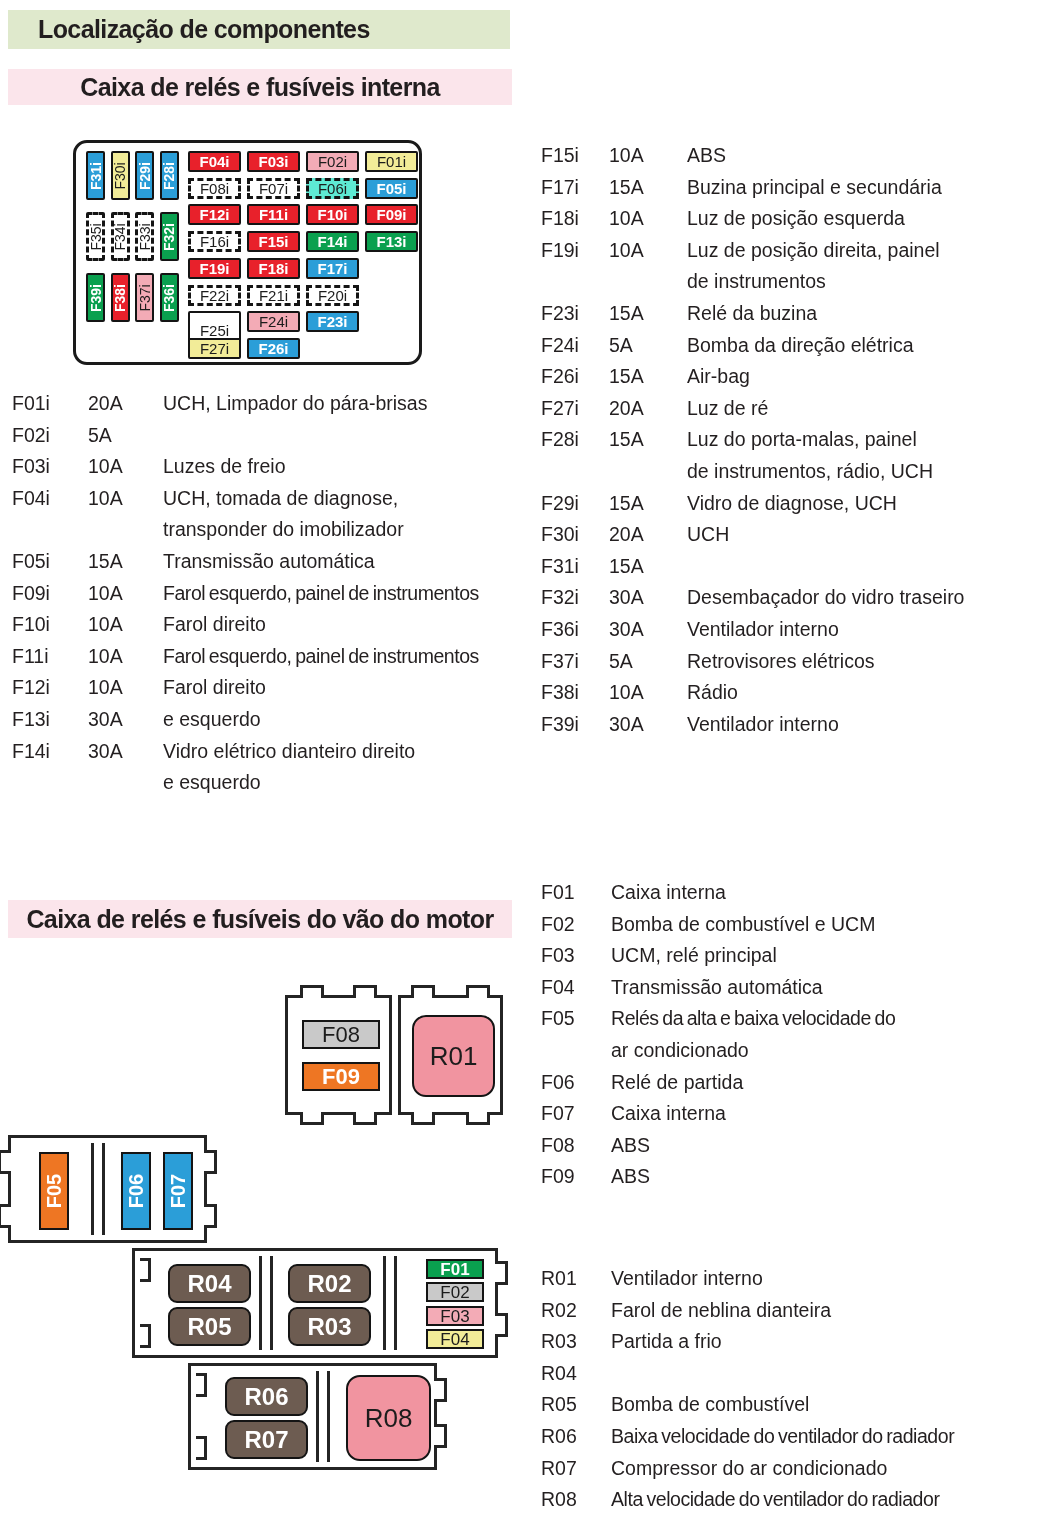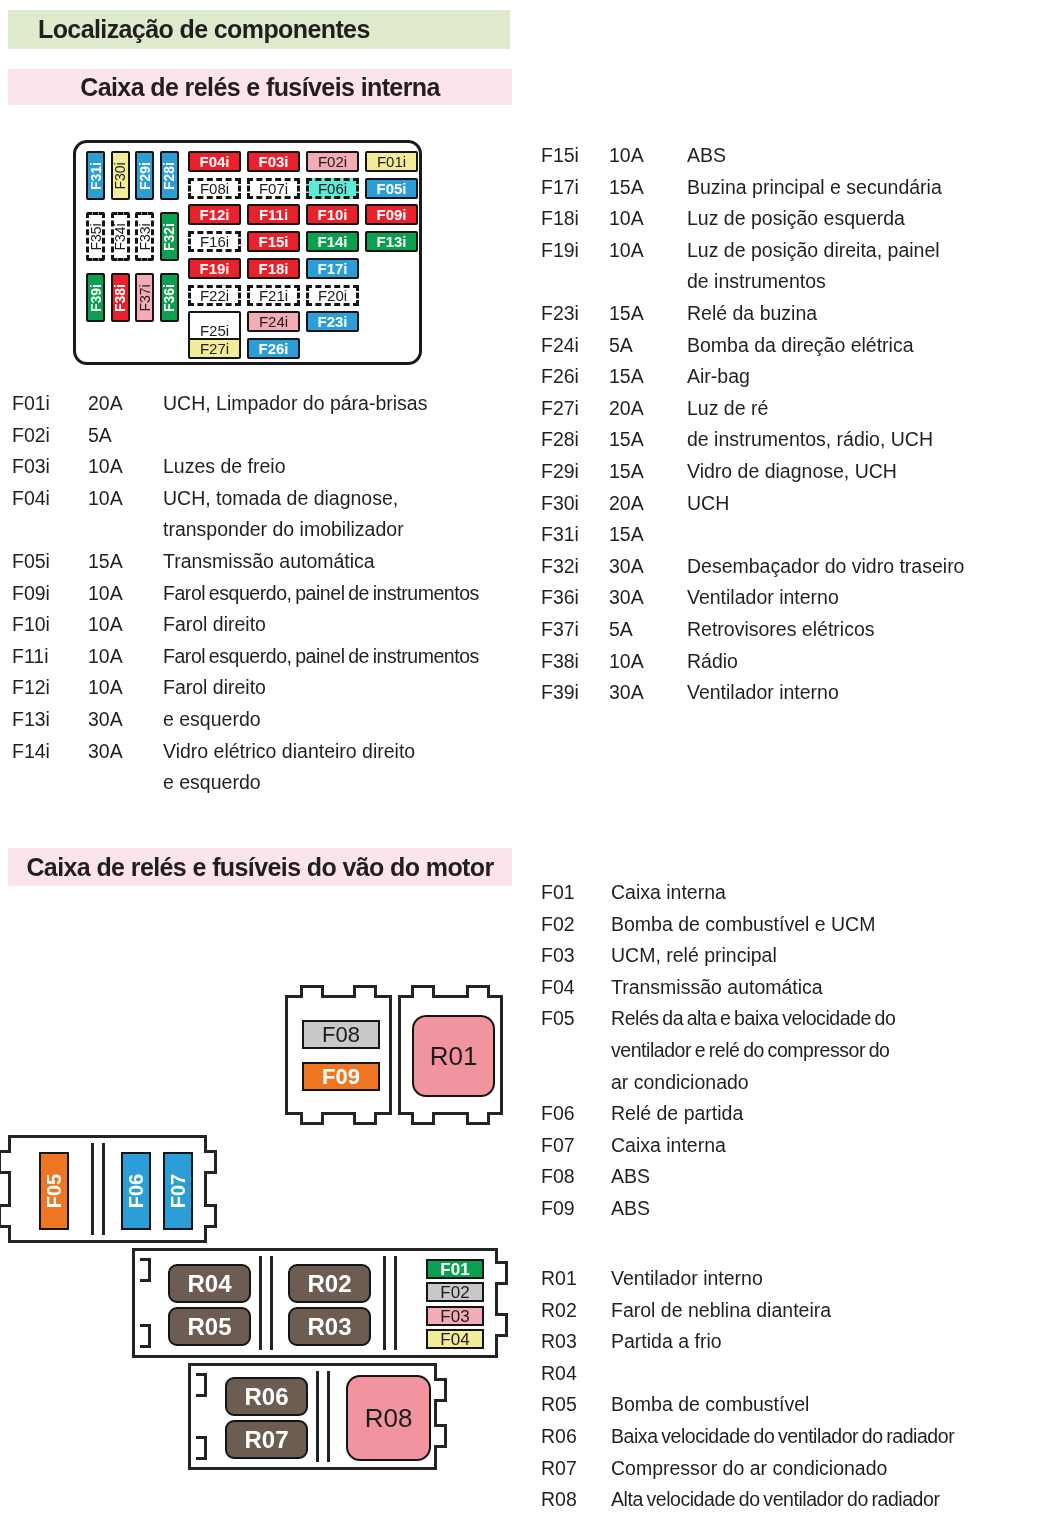--- a/index.html
+++ b/index.html
@@ -4,21 +4,21 @@
 <style>
   html,body{margin:0;padding:0;background:#ffffff;}
   .page{position:relative;width:1041px;height:1525px;background:#ffffff;overflow:hidden;
         font-family:"Liberation Sans","DejaVu Sans",sans-serif;color:#231f20;}
 
   
   .bar{position:absolute;display:flex;align-items:center;box-sizing:border-box;}
   .bar span{font-weight:bold;font-size:25px;letter-spacing:-0.6px;color:#221e1f;white-space:nowrap;}
   #hdr-main{left:8px;top:10px;width:502px;height:39px;background:#dfe9cc;padding-left:30px;}
   #hdr-interna{left:8px;top:69px;width:504px;height:36px;background:#fbe5eb;justify-content:center;}
-  #hdr-motor{left:8px;top:848px;width:504px;height:38px;background:#fbe5eb;justify-content:center;}
+  #hdr-motor{left:8px;top:900px;width:504px;height:38px;background:#fbe5eb;justify-content:center;}
 
   
   .fusebox{position:absolute;left:73px;top:140px;width:349px;height:225px;background:#fff;
            border:3px solid #1a1a1a;border-radius:14px;box-sizing:border-box;}
   .fuse{position:absolute;box-sizing:border-box;border:2.5px solid #141414;border-radius:2px;
         display:flex;align-items:center;justify-content:center;font-size:15px;}
   .fuse.dashed{border:3px dashed #141414;border-radius:0;}
   .fuse span{white-space:nowrap;line-height:1;}
   .fuse.v{border-radius:2px;}
   .fuse.v span{transform:rotate(-90deg);font-size:14px;}
@@ -351,20 +351,21 @@
         <div class="famp">20A</div>
         <div class="fdesc">
           <div>Luz de ré</div>
         </div>
       </div>
 
       <div class="frow">
         <div class="fcode">F28i</div>
         <div class="famp">15A</div>
         <div class="fdesc">
+          <div>Luz do porta-malas, painel</div>
           <div>de instrumentos, rádio, UCH</div>
         </div>
       </div>
 
       <div class="frow">
         <div class="fcode">F29i</div>
         <div class="famp">15A</div>
         <div class="fdesc">
           <div>Vidro de diagnose, UCH</div>
         </div>
@@ -455,21 +456,20 @@
         <div class="fcode">F04</div>
         <div class="fdesc">
           <div>Transmissão automática</div>
         </div>
       </div>
 
       <div class="frow">
         <div class="fcode">F05</div>
         <div class="fdesc">
           <div class="tight">Relés da alta e baixa velocidade do</div>
-          <div class="tight">ventilador e relé do compressor do</div>
           <div>ar condicionado</div>
         </div>
       </div>
 
       <div class="frow">
         <div class="fcode">F06</div>
         <div class="fdesc">
           <div>Relé de partida</div>
         </div>
       </div>

